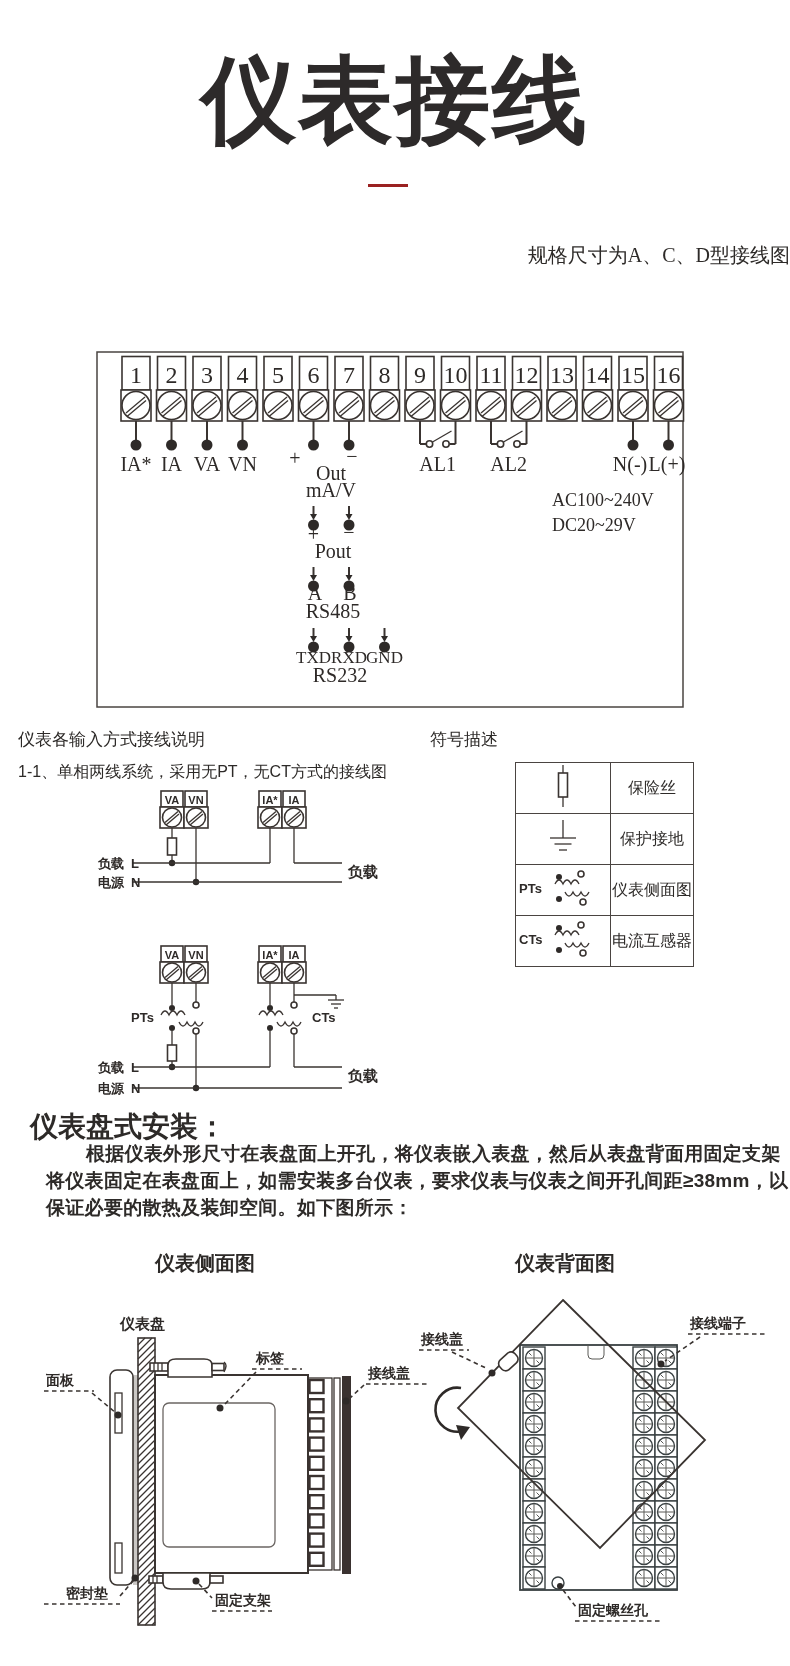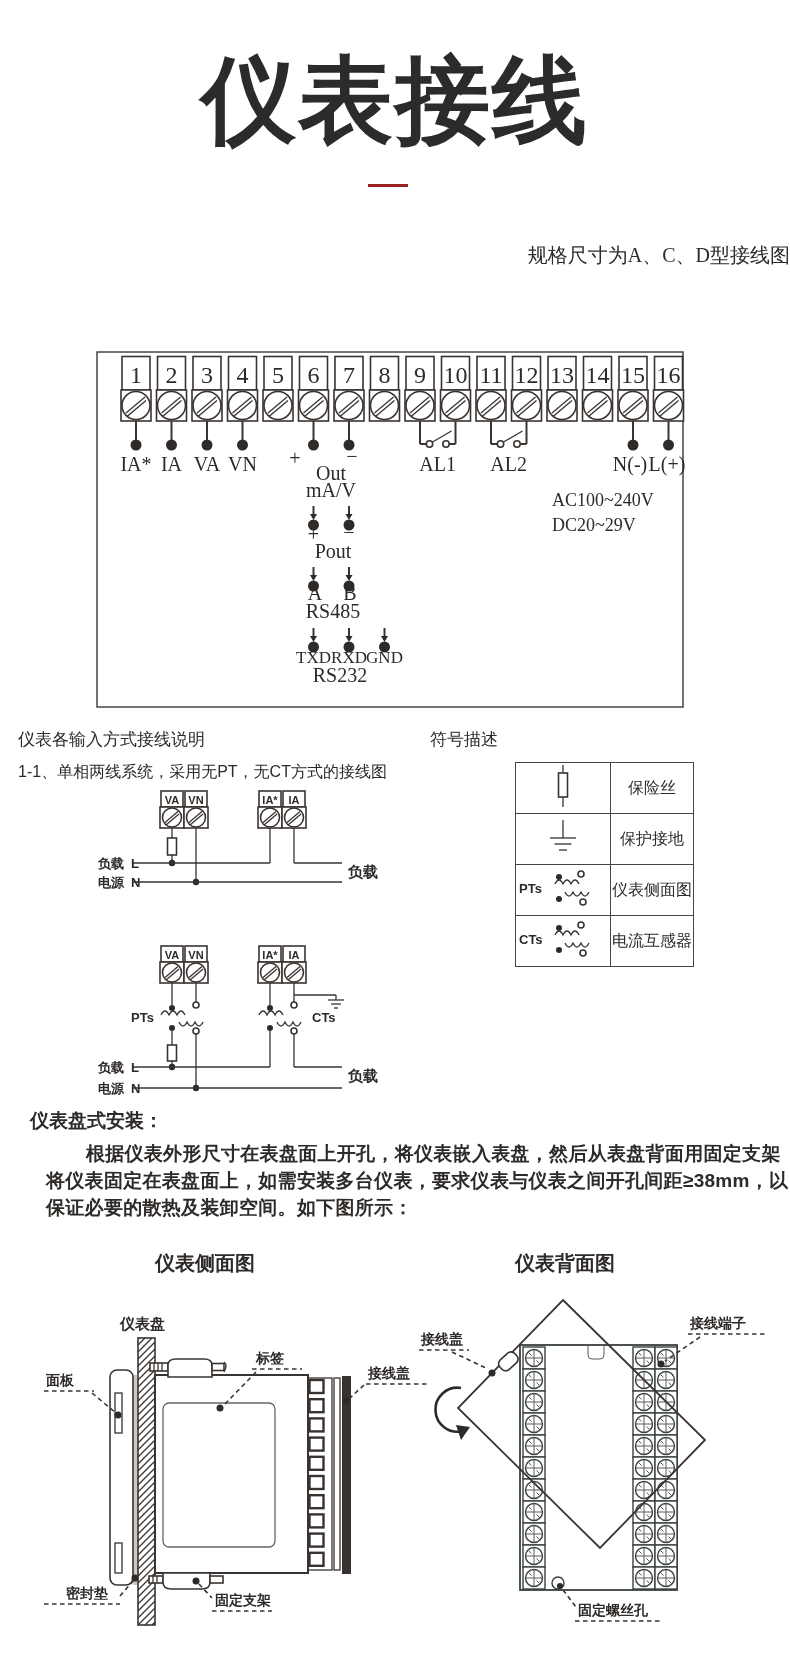--- a/index.html
+++ b/index.html
@@ -6,21 +6,21 @@
   .page{position:relative;width:790px;height:1666px;background:#fff;overflow:hidden;
         font-family:"Liberation Sans","DejaVu Sans",sans-serif;color:#2d2a28;}
   .abs{position:absolute;}
   .title{left:0;top:38px;width:790px;text-align:center;font-size:95px;font-weight:800;
          letter-spacing:2px;color:#2d2a2a;font-family:"Liberation Sans","DejaVu Sans",sans-serif;}
   .red-rule{left:368px;top:184px;width:40px;height:3px;background:#9a2121;}
   .subtitle{left:0;top:242px;width:790px;text-align:right;font-size:20px;
             font-family:"Liberation Serif","DejaVu Serif",serif;}
   .sec-head{font-size:17px;font-family:"Liberation Serif","DejaVu Serif",serif;}
   .diag-cap{font-size:16px;font-family:Liberation Sans, sans-serif;}
-  .install-head{left:30px;top:1108px;font-size:19px;font-weight:bold;text-align:right;}
+  .install-head{left:30px;top:1108px;font-size:28px;font-weight:bold;text-align:right;}
   .install-para{left:14px;top:1140px;width:752px;font-size:19px;line-height:27px;
                 font-weight:600;text-indent:2.1em;letter-spacing:.3px;margin-left:32px;}
   .view-cap{top:1250px;width:230px;text-align:center;font-size:20px;font-weight:bold;
             font-family:Liberation Sans, sans-serif;}
   .footer-note{left:13px;top:1634px;width:770px;font-size:18.5px;font-weight:bold;}
   
   svg text{fill:#2e2a28;}
   .box{fill:#ffffff;stroke:#3a3431;stroke-width:1.6;}
   .boxd{fill:#ffffff;stroke:#394042;stroke-width:1.4;}
   .w1{stroke:#3a3431;stroke-width:1.3;fill:none;}

